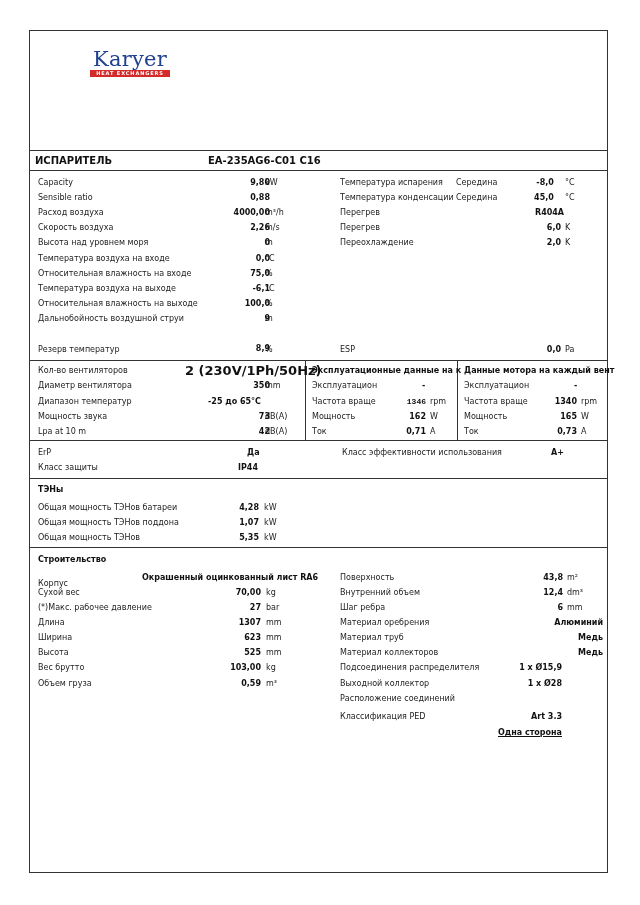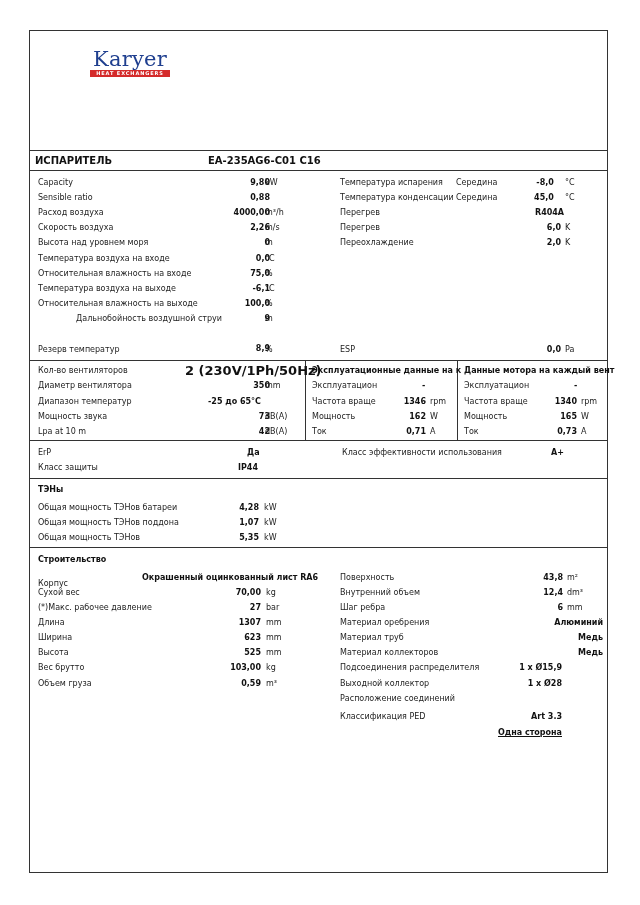--- a/index.html
+++ b/index.html
@@ -66,21 +66,21 @@
     <div class="vu unit" style="left:235px; top:238px;">%</div>
 
     <div class="txt lbl" style="left:8px; top:253px;">Температура воздуха на выходе</div>
     <div class="vu" style="right:337px; top:253px;"><b>-6,1</b></div>
     <div class="vu unit" style="left:235px; top:253px;">°C</div>
 
     <div class="txt lbl" style="left:8px; top:268px;">Относительная влажность на выходе</div>
     <div class="vu" style="right:337px; top:268px;"><b>100,0</b></div>
     <div class="vu unit" style="left:235px; top:268px;">%</div>
 
-    <div class="txt lbl" style="left:8px; top:283px;margin-left:38px;">Дальнобойность воздушной струи</div>
+    <div class="txt lbl" style="left:8px; top:283px;">Дальнобойность воздушной струи</div>
     <div class="vu" style="right:337px; top:283px;"><b>9</b></div>
     <div class="vu unit" style="left:235px; top:283px;">m</div>
 
     <div class="txt lbl" style="left:8px; top:314px;">Резерв температур</div>
     <div class="vu" style="right:337px; top:313px;"><b>8,9</b></div>
     <div class="vu unit" style="left:235px; top:314px;">%</div>
   </div>
 
   <div>
     <div class="txt lbl" style="left:310px; top:147px;">Температура испарения</div>
@@ -131,21 +131,21 @@
     <div class="txt lbl" style="left:8px; top:396px;">Lpa at 10 m</div>
     <div class="vu" style="right:337px; top:396px;"><b>42</b></div>
     <div class="vu unit" style="left:235px; top:396px;">dB(A)</div>
   </div>
 
   <div>
     <div class="txt bold" style="left:282px; top:335px; font-size:8px;">Эксплуатационные данные на к</div>
     <div class="txt lbl" style="left:282px; top:350px;">Эксплуатацион</div>
     <div class="txt bold" style="left:392px; top:350px;">-</div>
     <div class="txt lbl" style="left:282px; top:366px;">Частота враще</div>
-    <div class="vu" style="right:181px; top:366px;"><b>1346</b></div>
+    <div class="vu" style="right:181px; top:366px;font-family:Liberation Mono, monospace;"><b>1346</b></div>
     <div class="vu unit" style="left:400px; top:366px;">rpm</div>
     <div class="txt lbl" style="left:282px; top:381px;">Мощность</div>
     <div class="vu" style="right:181px; top:381px;"><b>162</b></div>
     <div class="vu unit" style="left:400px; top:381px;">W</div>
     <div class="txt lbl" style="left:282px; top:396px;">Ток</div>
     <div class="vu" style="right:181px; top:396px;"><b>0,71</b></div>
     <div class="vu unit" style="left:400px; top:396px;">A</div>
   </div>
 
   <div>

